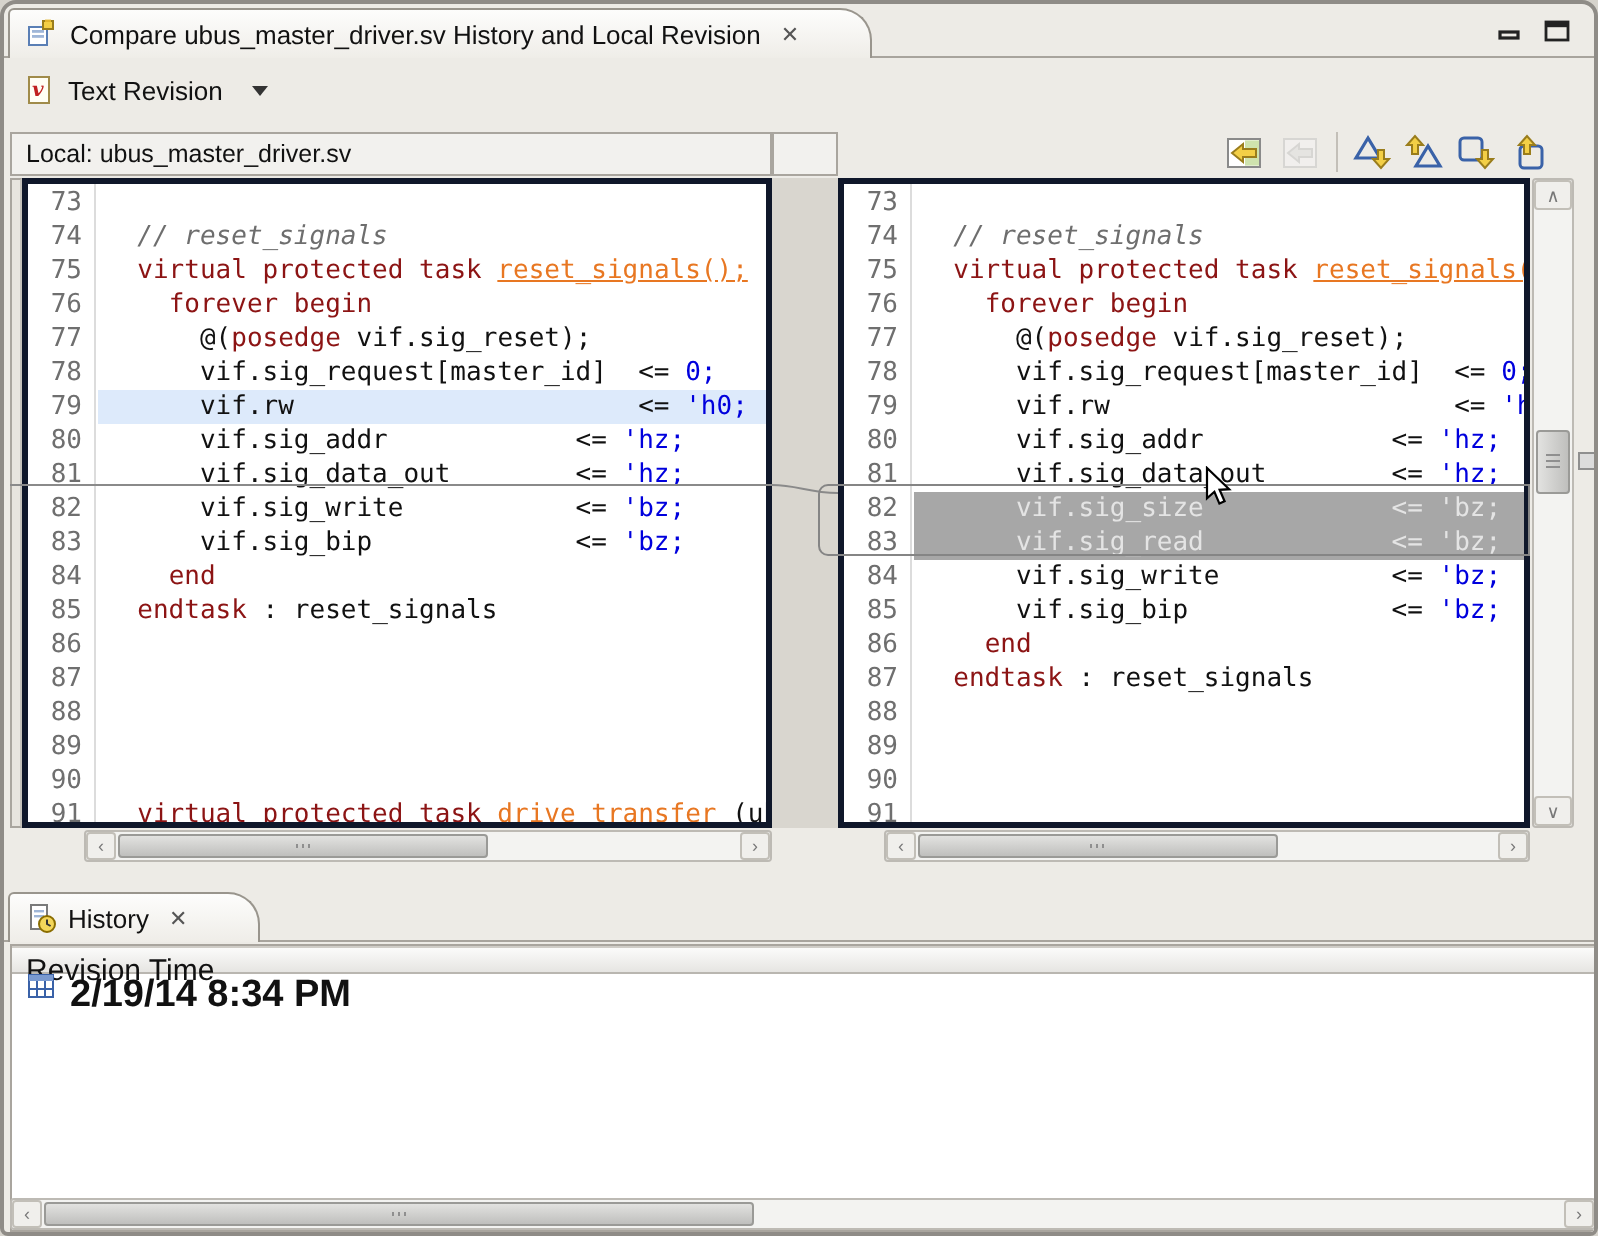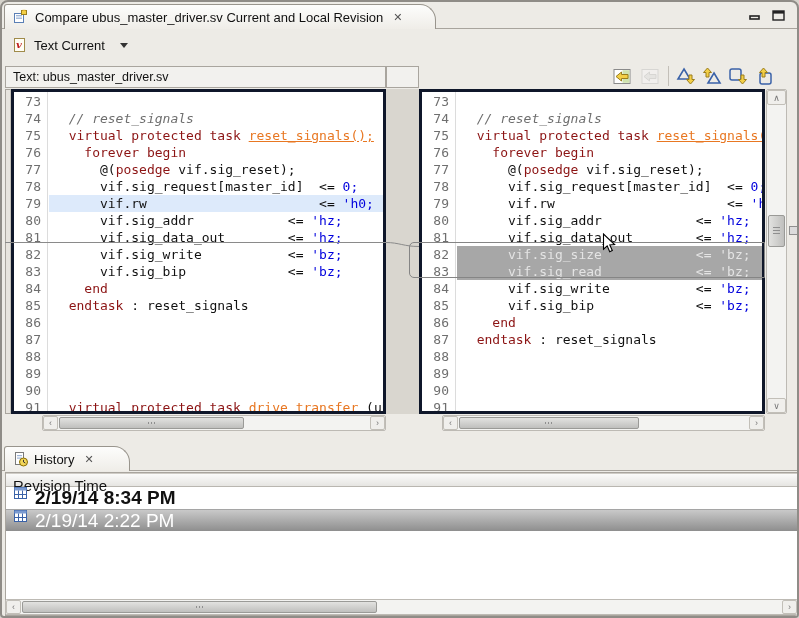--- a/index.html
+++ b/index.html
@@ -88,41 +88,41 @@
 
   <div class="tabbar">
     <div class="tab" style="left:2px;width:432px;">
       <svg width="16" height="16" viewBox="0 0 16 16">
         <rect x="1.5" y="4.5" width="9" height="9" fill="#fff" stroke="#5a7fb5"></rect>
         <rect x="3" y="6" width="6" height="1.4" fill="#9fb6d8"></rect>
         <rect x="3" y="8.5" width="6" height="1.4" fill="#9fb6d8"></rect>
         <rect x="8.5" y="1.5" width="5" height="4" fill="#f3cf46" stroke="#9a7d1c"></rect>
         <rect x="9.5" y="0.8" width="3" height="1.2" fill="#e2b52e"></rect>
       </svg>
-      <span>Compare ubus_master_driver.sv Current and Local Revision</span>
+      <span>Compare ubus_master_driver.sv History and Local Revision</span>
       <span class="close">✕</span>
     </div>
     <div class="minmax" style="top:8px;right:12px;">
       <svg width="13" height="11" viewBox="0 0 13 11">
           <rect x="1" y="6" width="9" height="3" fill="none" stroke="#222" stroke-width="1.6"></rect>
         </svg>
       <svg width="13" height="11" viewBox="0 0 13 11">
           <rect x="1" y="1" width="11" height="9" fill="none" stroke="#222" stroke-width="1.4"></rect>
           <rect x="1" y="1" width="11" height="2.6" fill="#222"></rect>
         </svg>
     </div>
   </div>
 
   <div class="cmp-toolbar">
     <div class="viewer-sel">
       <svg width="15" height="16" viewBox="0 0 15 16">
         <rect x="2.5" y="1.5" width="10" height="13" fill="#fffef5" stroke="#a08b4a"></rect>
         <text x="4" y="11" font-size="10" font-style="italic" font-weight="bold" fill="#c02020" font-family="DejaVu Serif,serif">v</text>
       </svg>
-      <span>Text Current</span>
+      <span>Text Revision</span>
       <span class="dd-arrow"></span>
     </div>
 
     <span class="tbtn" style="left:608px;">
       <svg width="19" height="17" viewBox="0 0 19 17">
           <rect x="1" y="1.5" width="16" height="14" fill="#fff" stroke="#8a8a8a"></rect>
           <rect x="9.5" y="2.2" width="7" height="12.6" fill="#cfe3ae"></rect>
           <path d="M15 6.5 L8.5 6.5 L8.5 4 L3 8.5 L8.5 13 L8.5 10.5 L15 10.5 Z" fill="#f3cf46" stroke="#9a7d1c"></path>
         </svg>
     </span>
@@ -152,21 +152,21 @@
         </svg>
     </span>
     <span class="tbtn" style="left:750px;">
       <svg width="20" height="18" viewBox="0 0 20 18">
           <rect x="6" y="6" width="11" height="11" fill="none" stroke="#3a62a8" stroke-width="1.5" rx="2"></rect>
           <path d="M8 10 V5.5 H5.5 l4-4.5 4 4.5 H11 V10 Z" fill="#f3cf46" stroke="#9a7d1c"></path>
         </svg>
     </span>
   </div>
 
-  <div class="hdr" style="left:3px;width:381px;">Text: ubus_master_driver.sv</div>
+  <div class="hdr" style="left:3px;width:381px;">Local: ubus_master_driver.sv</div>
   <div class="hdr" style="left:384px;width:33px;"></div>
 
   <div class="ovstrip"></div>
   <div class="pane" style="left:9px;width:375px;">
     <div class="nums" style="left:0;">
         <div class="ln">73</div>
         <div class="ln">74</div>
         <div class="ln">75</div>
         <div class="ln">76</div>
         <div class="ln">77</div>
@@ -269,28 +269,20 @@
     <div class="col-hdr">Revision Time</div>
     <div id="hist-rows">
         <div class="hrow bold">
           <svg width="13" height="12" viewBox="0 0 13 12" style="display: block;">
     <rect x="0.5" y="0.5" width="12" height="11" fill="#fff" stroke="#3a62a8"></rect>
     <rect x="0.5" y="0.5" width="12" height="3" fill="#7a9ad0"></rect>
     <path d="M4.5 3.5 V11.5 M8.5 3.5 V11.5 M0.5 7.5 H12.5" stroke="#3a62a8" fill="none"></path>
   </svg>
           <span>2/19/14 8:34 PM</span>
         </div>
-        <div class="hrow selected">
-          <svg width="13" height="12" viewBox="0 0 13 12" style="display: block;">
-    <rect x="0.5" y="0.5" width="12" height="11" fill="#fff" stroke="#3a62a8"></rect>
-    <rect x="0.5" y="0.5" width="12" height="3" fill="#7a9ad0"></rect>
-    <path d="M4.5 3.5 V11.5 M8.5 3.5 V11.5 M0.5 7.5 H12.5" stroke="#3a62a8" fill="none"></path>
-  </svg>
-          <span>2/19/14 2:22 PM</span>
-        </div>
       </div>
   </div>
 
   <div class="hsb hist-hsb">
     <span class="sb-btn left">‹</span>
     <span class="sb-btn right">›</span>
     <span class="hthumb" style="left:16px;width:355px;">
         <span class="grip"></span>
       </span>
   </div>

